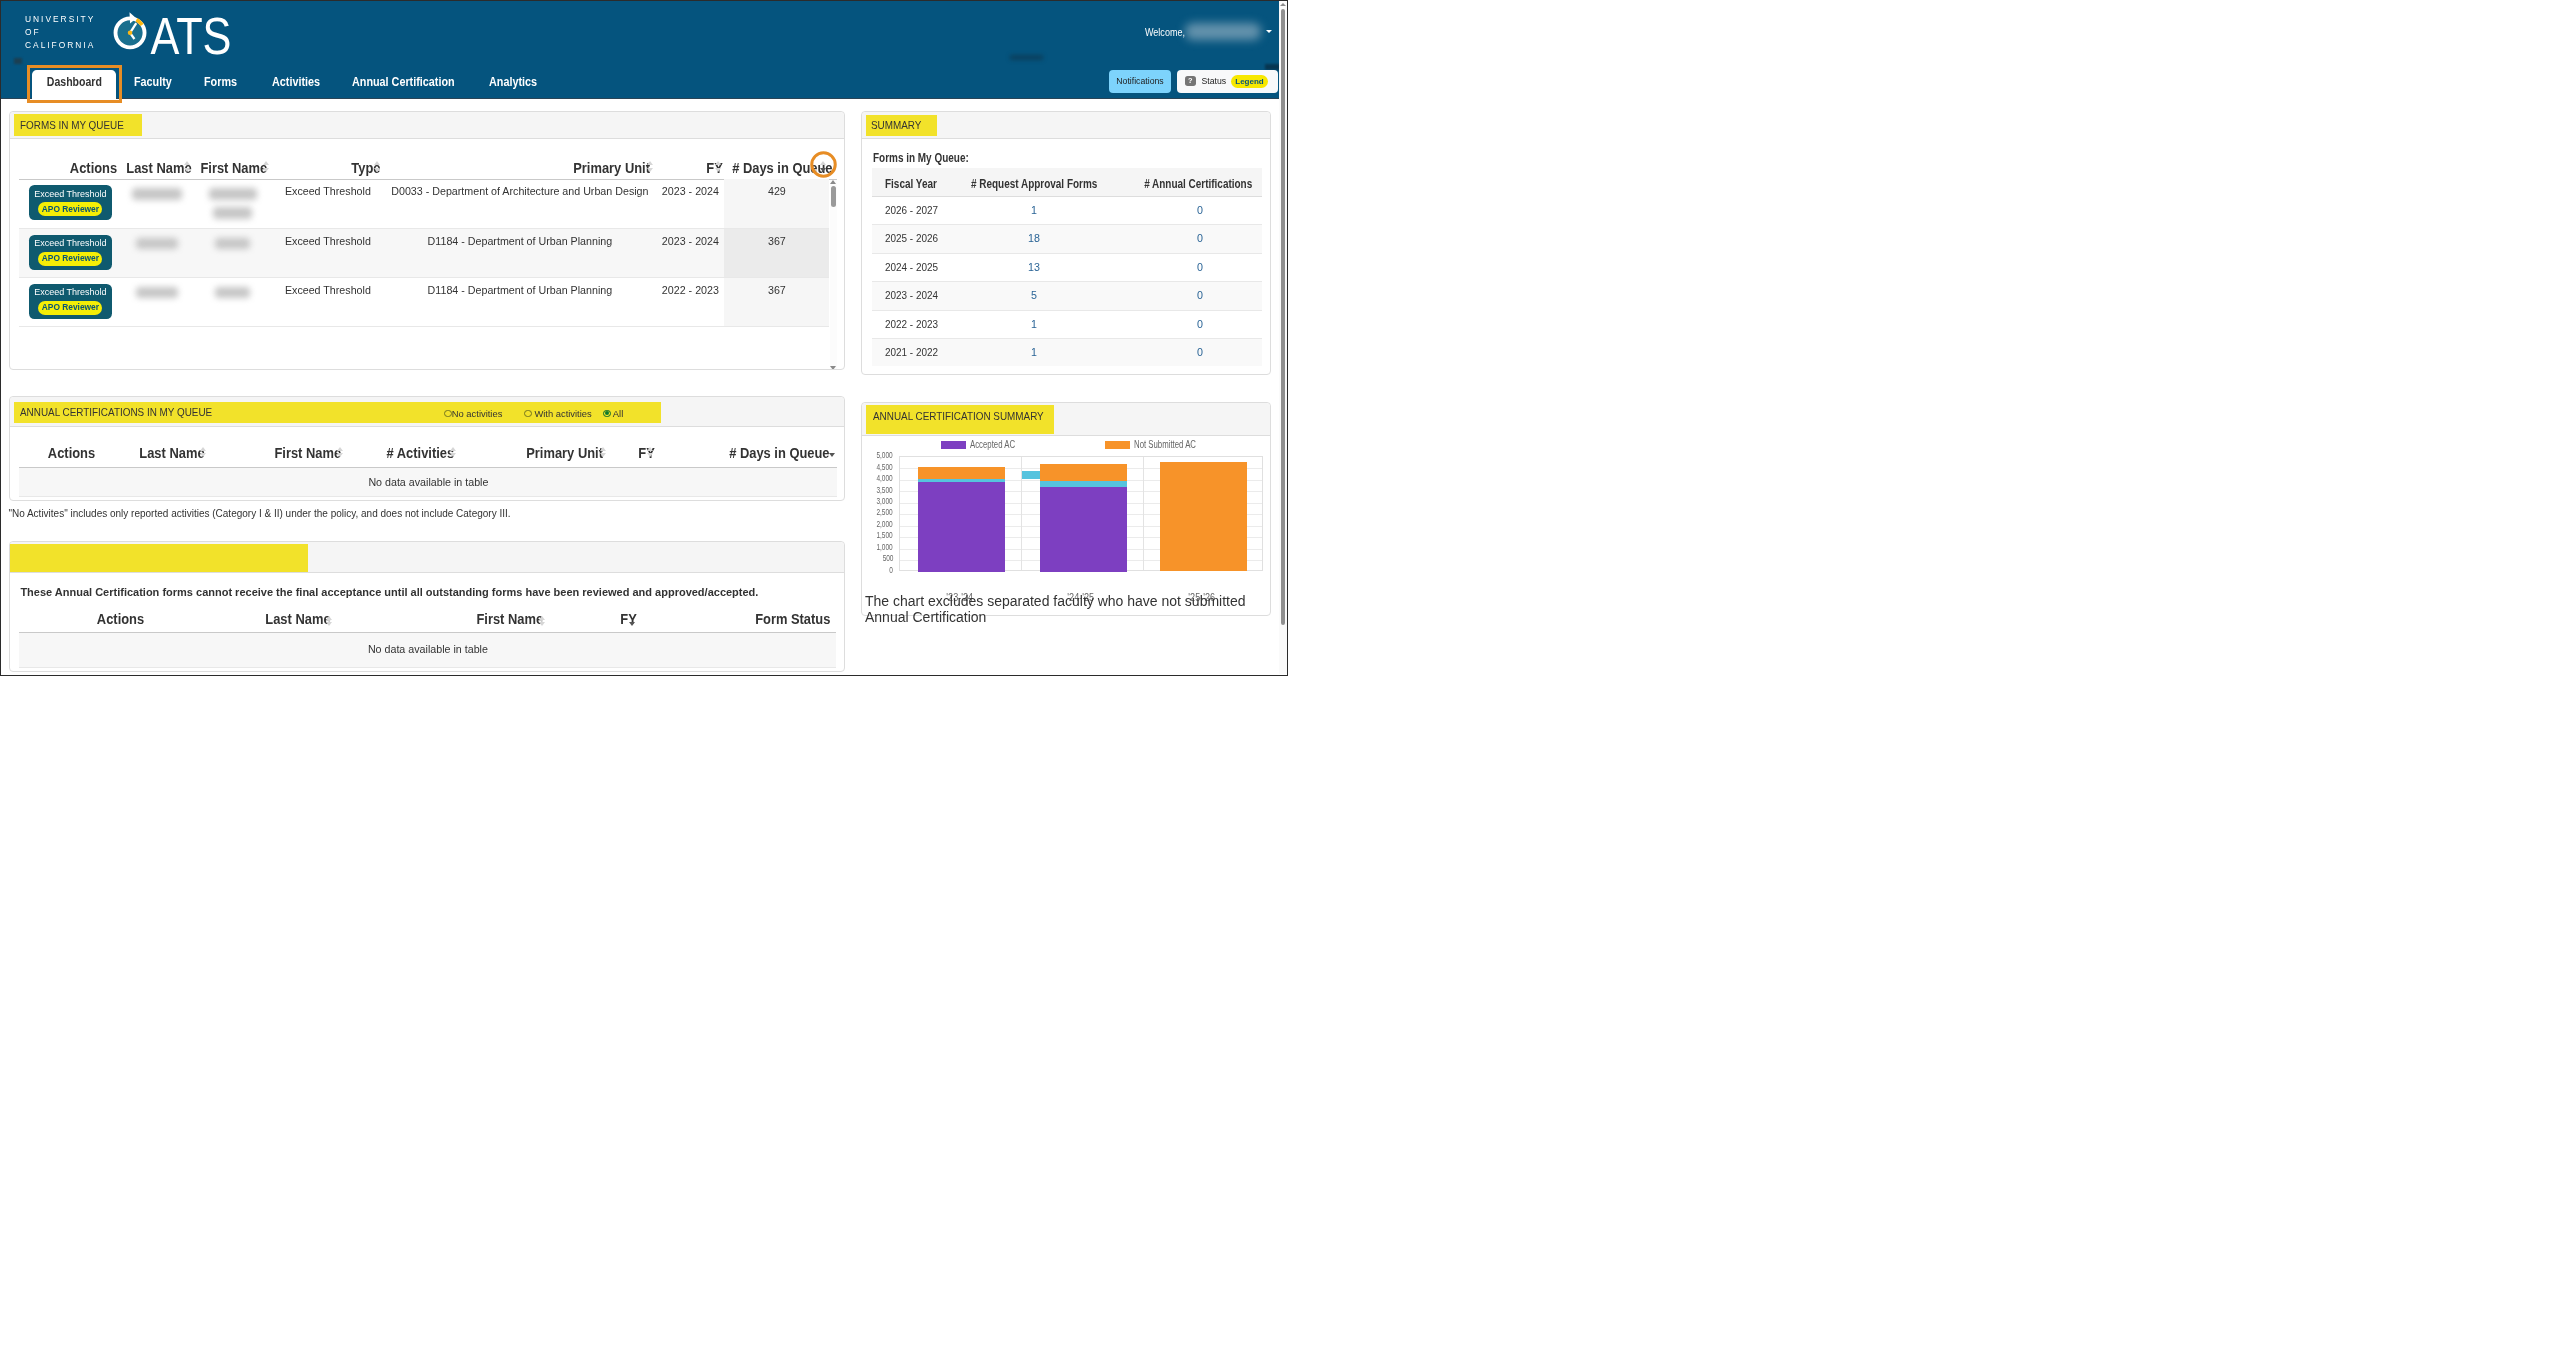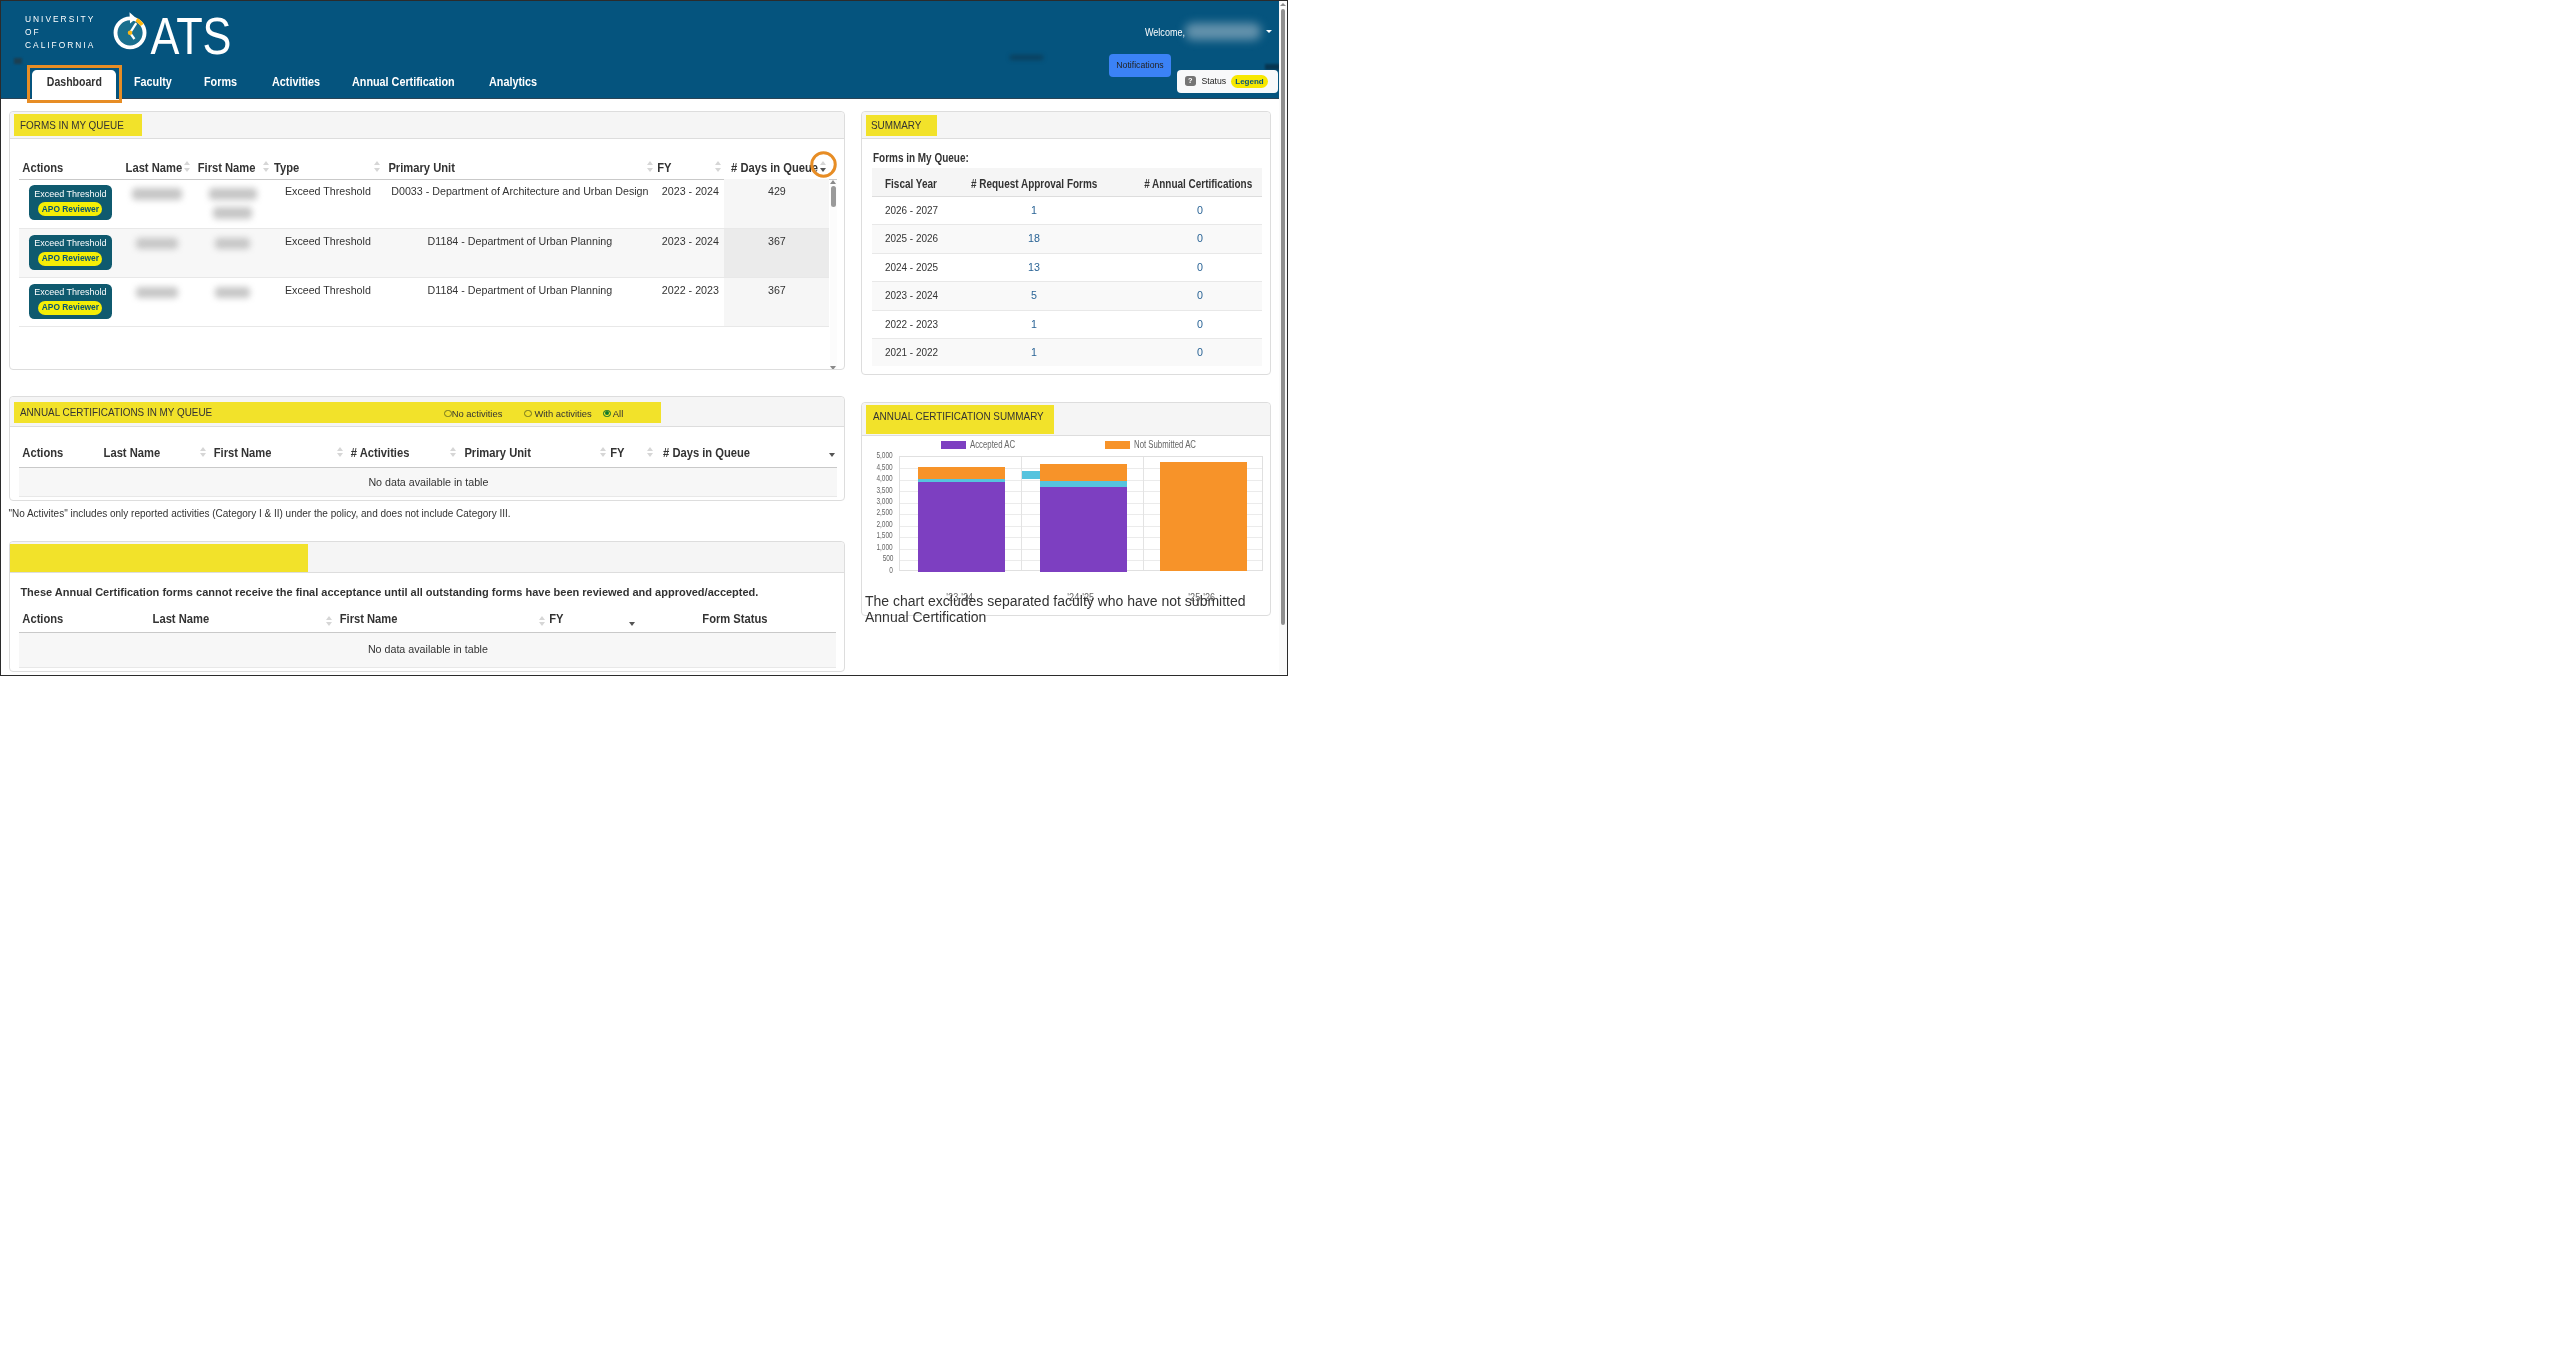--- a/index.html
+++ b/index.html
@@ -36,21 +36,21 @@
 
 .sort { display:inline-block; position:relative; width:6.7px; height:10.7px; }
 .sort .u { position:absolute; left:0; top:0; width:0; height:0; border-left:3.4px solid transparent; border-right:3.4px solid transparent; border-bottom:4.7px solid #d6d6d6; }
 .sort .d { position:absolute; left:0; bottom:0; width:0; height:0; border-left:3.4px solid transparent; border-right:3.4px solid transparent; border-top:4.7px solid #d6d6d6; }
 .sort.desc .d { border-top-color:#555; }
 .sort.abs { position:absolute; right:2.7px; top:50%; margin-top:0; } .p1 .sort.abs { margin-top:2.7px; }
 
 table { border-collapse:collapse; }
 th { font-weight:bold; color:#333; position:relative; }
 .t1 { table-layout:fixed; width:817px; font-size:10.7px; }
-.t1 th { font-size:13px; text-align:left; height:40px; padding-top:17.4px; vertical-align:middle; border-bottom:0.7px solid #c9c9c9; }
+.t1 th { font-size:15px; text-align:right; height:40px; padding-top:17.4px; vertical-align:middle; border-bottom:0.7px solid #c9c9c9; }
 .t1 td { text-align:center; vertical-align:top; padding:6px 2.7px; height:49px; } .t1 tr.r1 td { height:51px; }
 .t1 tr.odd { background:#f7f7f7; }
 .t1 tr.odd  td.sorted { background:#ebebeb; }
 .t1 tr.even td.sorted { background:#f6f6f6; }
 .t1 tbody tr + tr { border-top:0.7px solid #e8e8e8; } .t1 tbody tr:last-child td { border-bottom:0.7px solid #e8e8e8; }
 .btn-act { display:inline-block; vertical-align:top; background:#0f5a6f; color:#fff; border-radius:5.4px; padding:2.7px 5.7px 4px; font-size:9px; line-height:13.4px; }
 .pill { display:inline-block; background:#f5ee06; color:#085575; font-weight:bold; font-size:8.4px; border-radius:7.4px; padding:1.3px 3.4px 2px; margin-top:1.3px; line-height:10.7px; }
 .blur1 { display:inline-block; vertical-align:top; background:#c6c6c6; border-radius:4px; filter:blur(3.4px); }
 
 .innersb { position:absolute; left:820px; top:68px; width:6.7px; height:190px; background:#fcfcfc; }
@@ -95,21 +95,21 @@
   <div class="navtabs">
     <div class="smudge3"></div>
     <div class="tab-dash"><span class="cx" style="transform:scaleX(0.88);">Dashboard</span></div>
     <div class="annot-tabbox"></div>
     <div class="navlink" style="left:134px;"><span class="cxl">Faculty</span></div>
     <div class="navlink" style="left:204px;"><span class="cxl">Forms</span></div>
     <div class="navlink" style="left:272px;"><span class="cxl">Activities</span></div>
     <div class="navlink" style="left:352px;"><span class="cxl">Annual Certification</span></div>
     <div class="navlink" style="left:489px;"><span class="cxl">Analytics</span></div>
   </div>
-  <div style="position:absolute;left:1109px;top:54px;width:62px;height:23px;background:#3b82f6;border-radius:4px;text-align:center;line-height:23px;font-size:8.7px;color:#222;">Notifications</div>
+  <div style="position:absolute;left:1109px;top:70px;width:62px;height:23px;background:#7dd3fc;border-radius:4px;text-align:center;line-height:23px;font-size:8.7px;color:#222;">Notifications</div>
   <div style="position:absolute;left:1177px;top:70px;width:101px;height:23px;background:#f8f9fa;border-radius:4px;font-size:8.7px;color:#222;white-space:nowrap;">
     <span style="display:inline-block;margin:6px 0 0 8px;width:10.7px;height:10px;background:#757575;border-radius:2.7px;color:#fff;font-size:7.4px;font-weight:bold;text-align:center;line-height:10px;vertical-align:top;">?</span>
     <span style="display:inline-block;margin:6px 0 0 3.4px;vertical-align:top;line-height:10.7px;">Status</span>
     <span style="display:inline-block;margin:4.7px 0 0 2.7px;background:#f7e800;color:#05547e;font-weight:bold;border-radius:6.7px;padding:2px 4px;font-size:8px;line-height:9.4px;vertical-align:top;">Legend</span>
   </div>
 </div>
 
 <div class="panel" style="left:9.4px; top:111px; width:836px; height:259px; overflow:hidden;">
   <div class="phead" style="height:27px;">
     <div class="hl" style="left:4px; top:2px; width:128px; height:22px;"></div>

